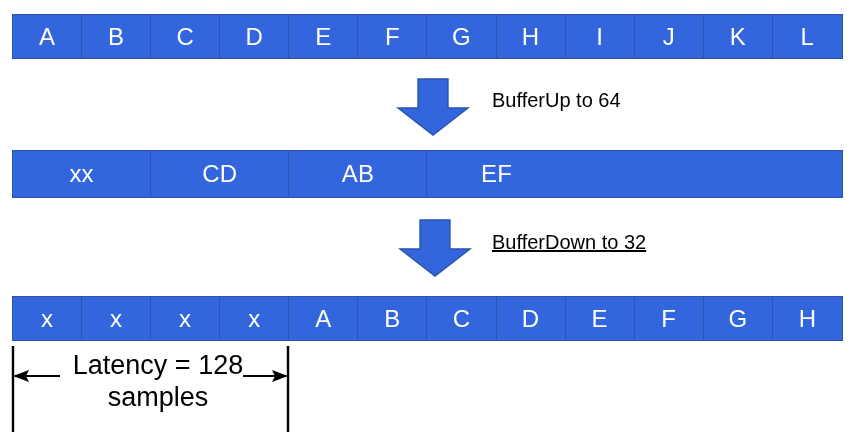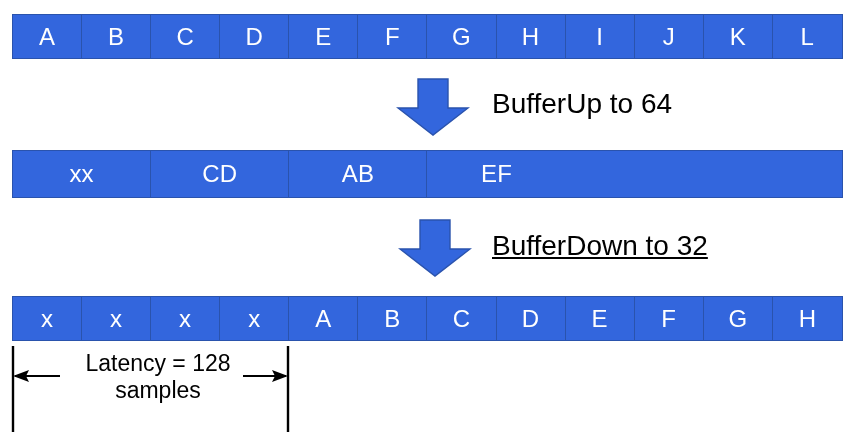--- a/index.html
+++ b/index.html
@@ -48,21 +48,21 @@
   
   .down-arrow {
     position: absolute;
   }
   #arrow-1 { left: 396px; top: 78px;  width: 74px; height: 58px; }
   #arrow-2 { left: 398px; top: 219px; width: 74px; height: 58px; }
 
   
   .step-label {
     position: absolute;
-    font-size: 28px;
+    font-size: 20px;
     color: #000000;
     white-space: nowrap;
     line-height: 1;
   }
   #label-bufferup   { left: 492px; top: 90px; }
   #label-bufferdown { left: 492px; top: 232px; text-decoration: underline; }
 
   
   #latency-annotation {
     position: absolute;
@@ -70,21 +70,21 @@
     top: 344px;
     width: 330px;
     height: 90px;
   }
   #latency-text {
     position: absolute;
     left: 58px;
     top: 6px;
     width: 200px;
     text-align: center;
-    font-size: 23px;
+    font-size: 27px;
     line-height: 1.18;
     color: #000000;
   }
 </style>
 </head>
 <body>
 
 <div id="canvas">
 
   <div class="buffer-row" id="row-top">

